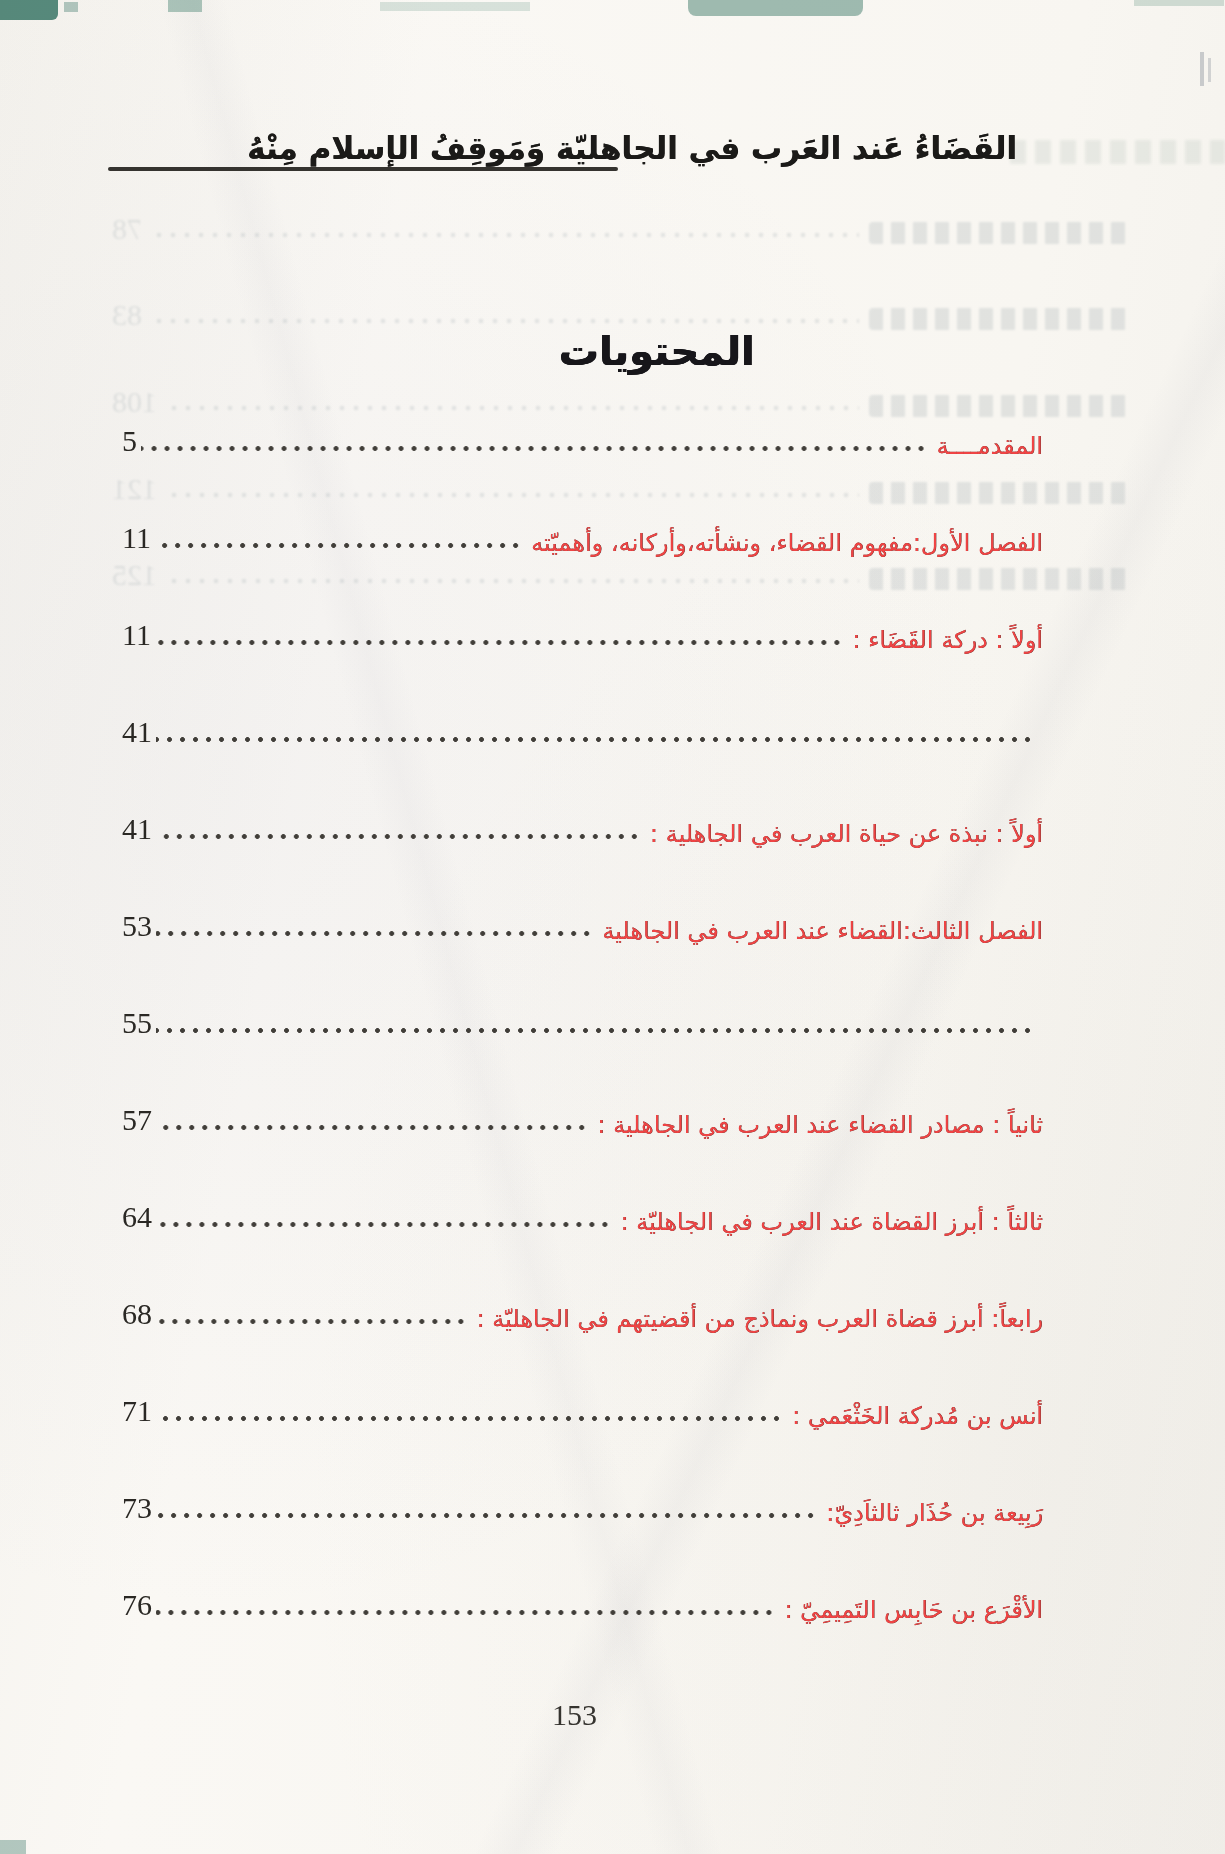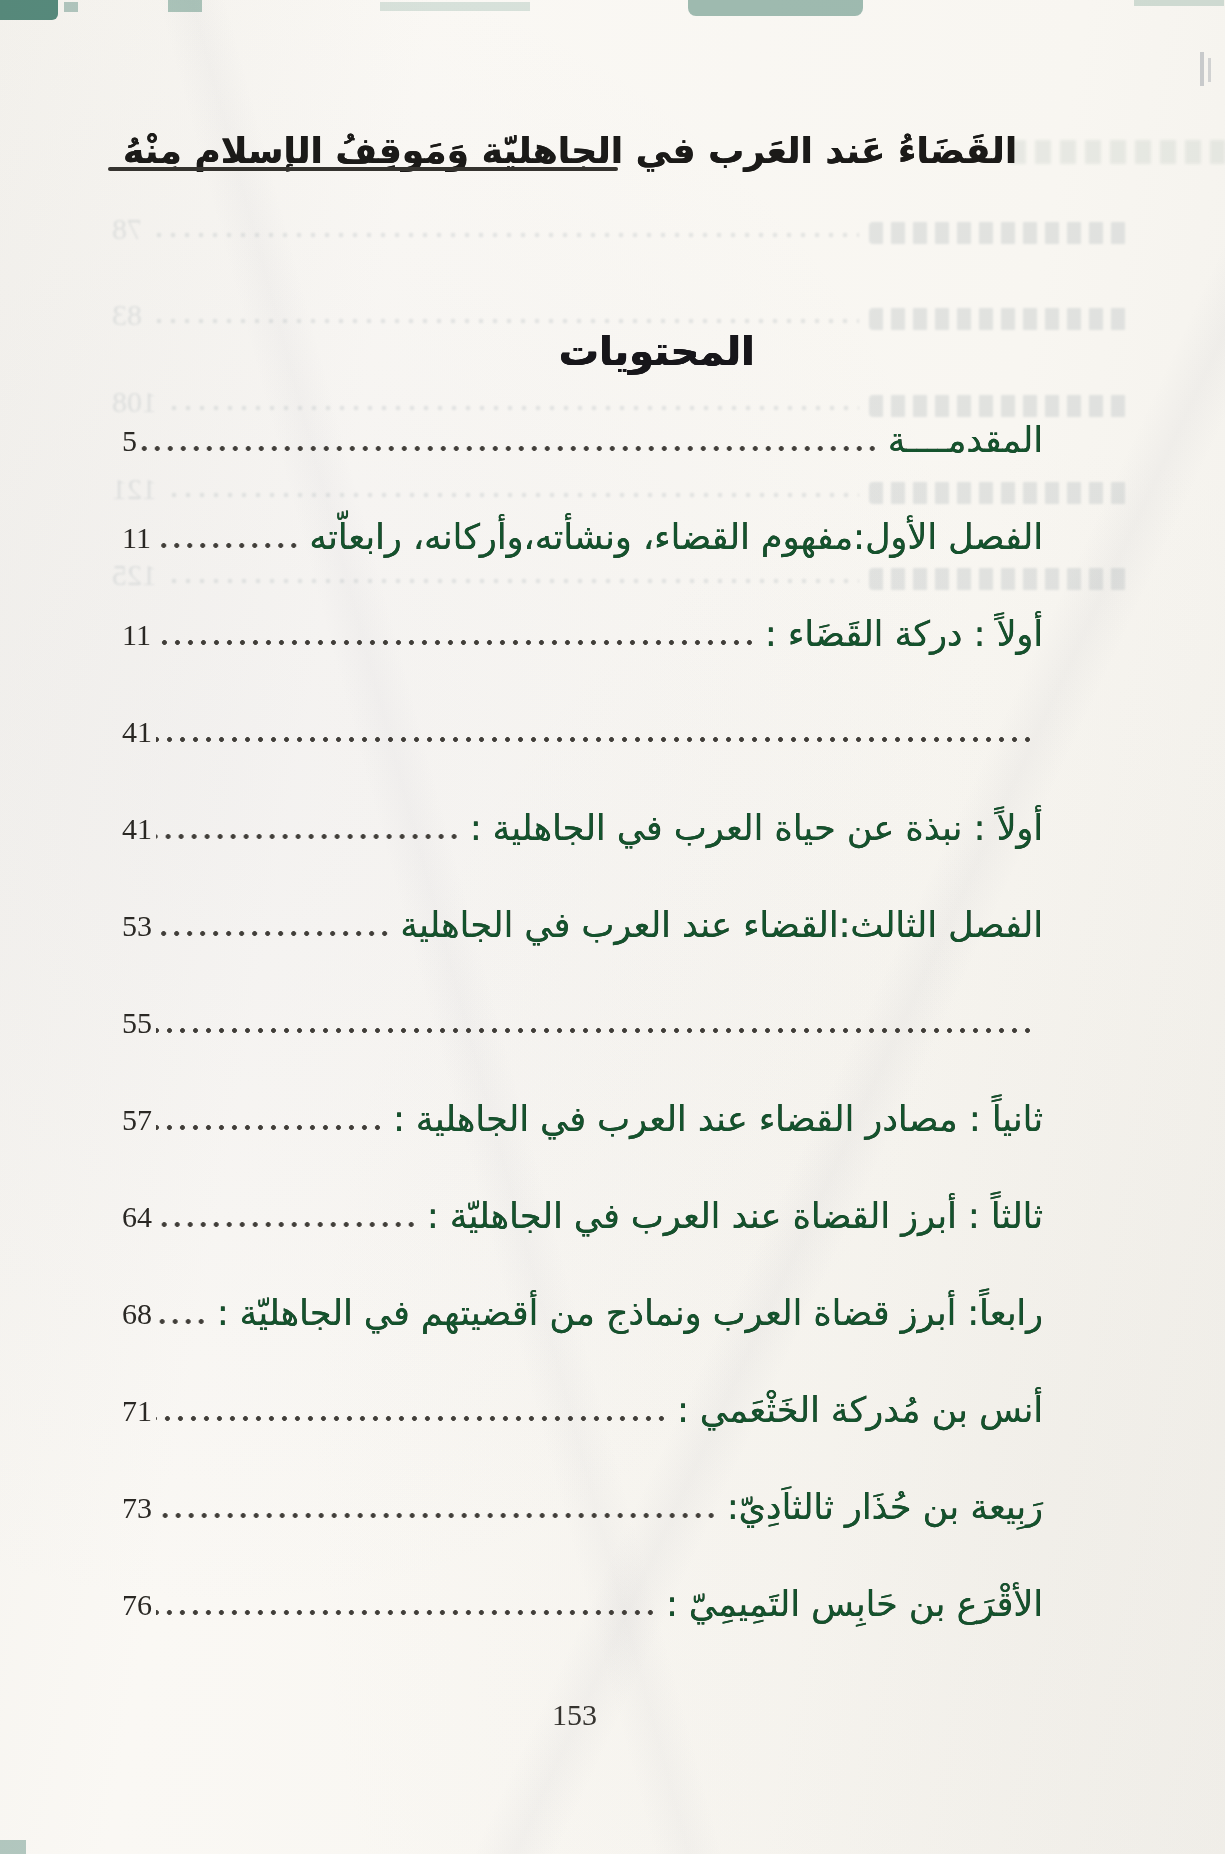--- a/index.html
+++ b/index.html
@@ -12,21 +12,21 @@
       radial-gradient(ellipse at 85% 80%, rgba(210,205,195,0.12), rgba(0,0,0,0) 50%),
       linear-gradient(100deg, #f3f1ec, #faf8f4 28%, #f8f6f1 70%, #f2f0eb);
     font-family: "DejaVu Sans", sans-serif;
     color: #23211e;
   }
 
   
   .header-title {
     position: absolute;
     top: 130px; right: 208px;
-    font-size: 36px;
+    font-size: 31px;
     font-weight: bold;
     direction: rtl;
     white-space: nowrap;
     color: #1b1a18;
     letter-spacing: 0.5px;
     text-shadow: 0.4px 0 0 #1b1a18;
   }
   .header-rule {
     position: absolute;
     top: 167px; left: 108px;
@@ -55,22 +55,22 @@
   }
   .toc-row {
     display: flex;
     direction: rtl;
     align-items: flex-end;
     height: 48px;
     margin-bottom: 49px;
   }
   .toc-title {
     white-space: nowrap;
-    font-size: 35px;
-    color: #14532d;
+    font-size: 24px;
+    color: #ef4444;
     text-shadow: 0.25px 0 0 #2a2824;
   }
   .toc-leader {
     flex: 1 1 auto;
     min-width: 24px;
     align-self: flex-end;
     height: 7px;
     margin: 0 9px 8px 4px;
     background-image: radial-gradient(circle, #413e39 2.1px, rgba(0,0,0,0) 2.7px);
     background-size: 13px 7px;
@@ -208,21 +208,21 @@
 <div class="contents-heading">المحتويات</div>
 
 <div class="toc-list">
   <div class="toc-row">
     <span class="toc-title">المقدمــــة</span>
     <span class="toc-leader"></span>
     <span class="toc-num">5</span>
   </div>
 
   <div class="toc-row">
-    <span class="toc-title">الفصل الأول:مفهوم القضاء، ونشأته،وأركانه، رابعاّته</span>
+    <span class="toc-title">الفصل الأول:مفهوم القضاء، ونشأته،وأركانه، وأهميّته</span>
     <span class="toc-leader"></span>
     <span class="toc-num">11</span>
   </div>
 
   <div class="toc-row">
     <span class="toc-title">أولاً : دركة القَضَاء :</span>
     <span class="toc-leader"></span>
     <span class="toc-num">11</span>
   </div>
 

